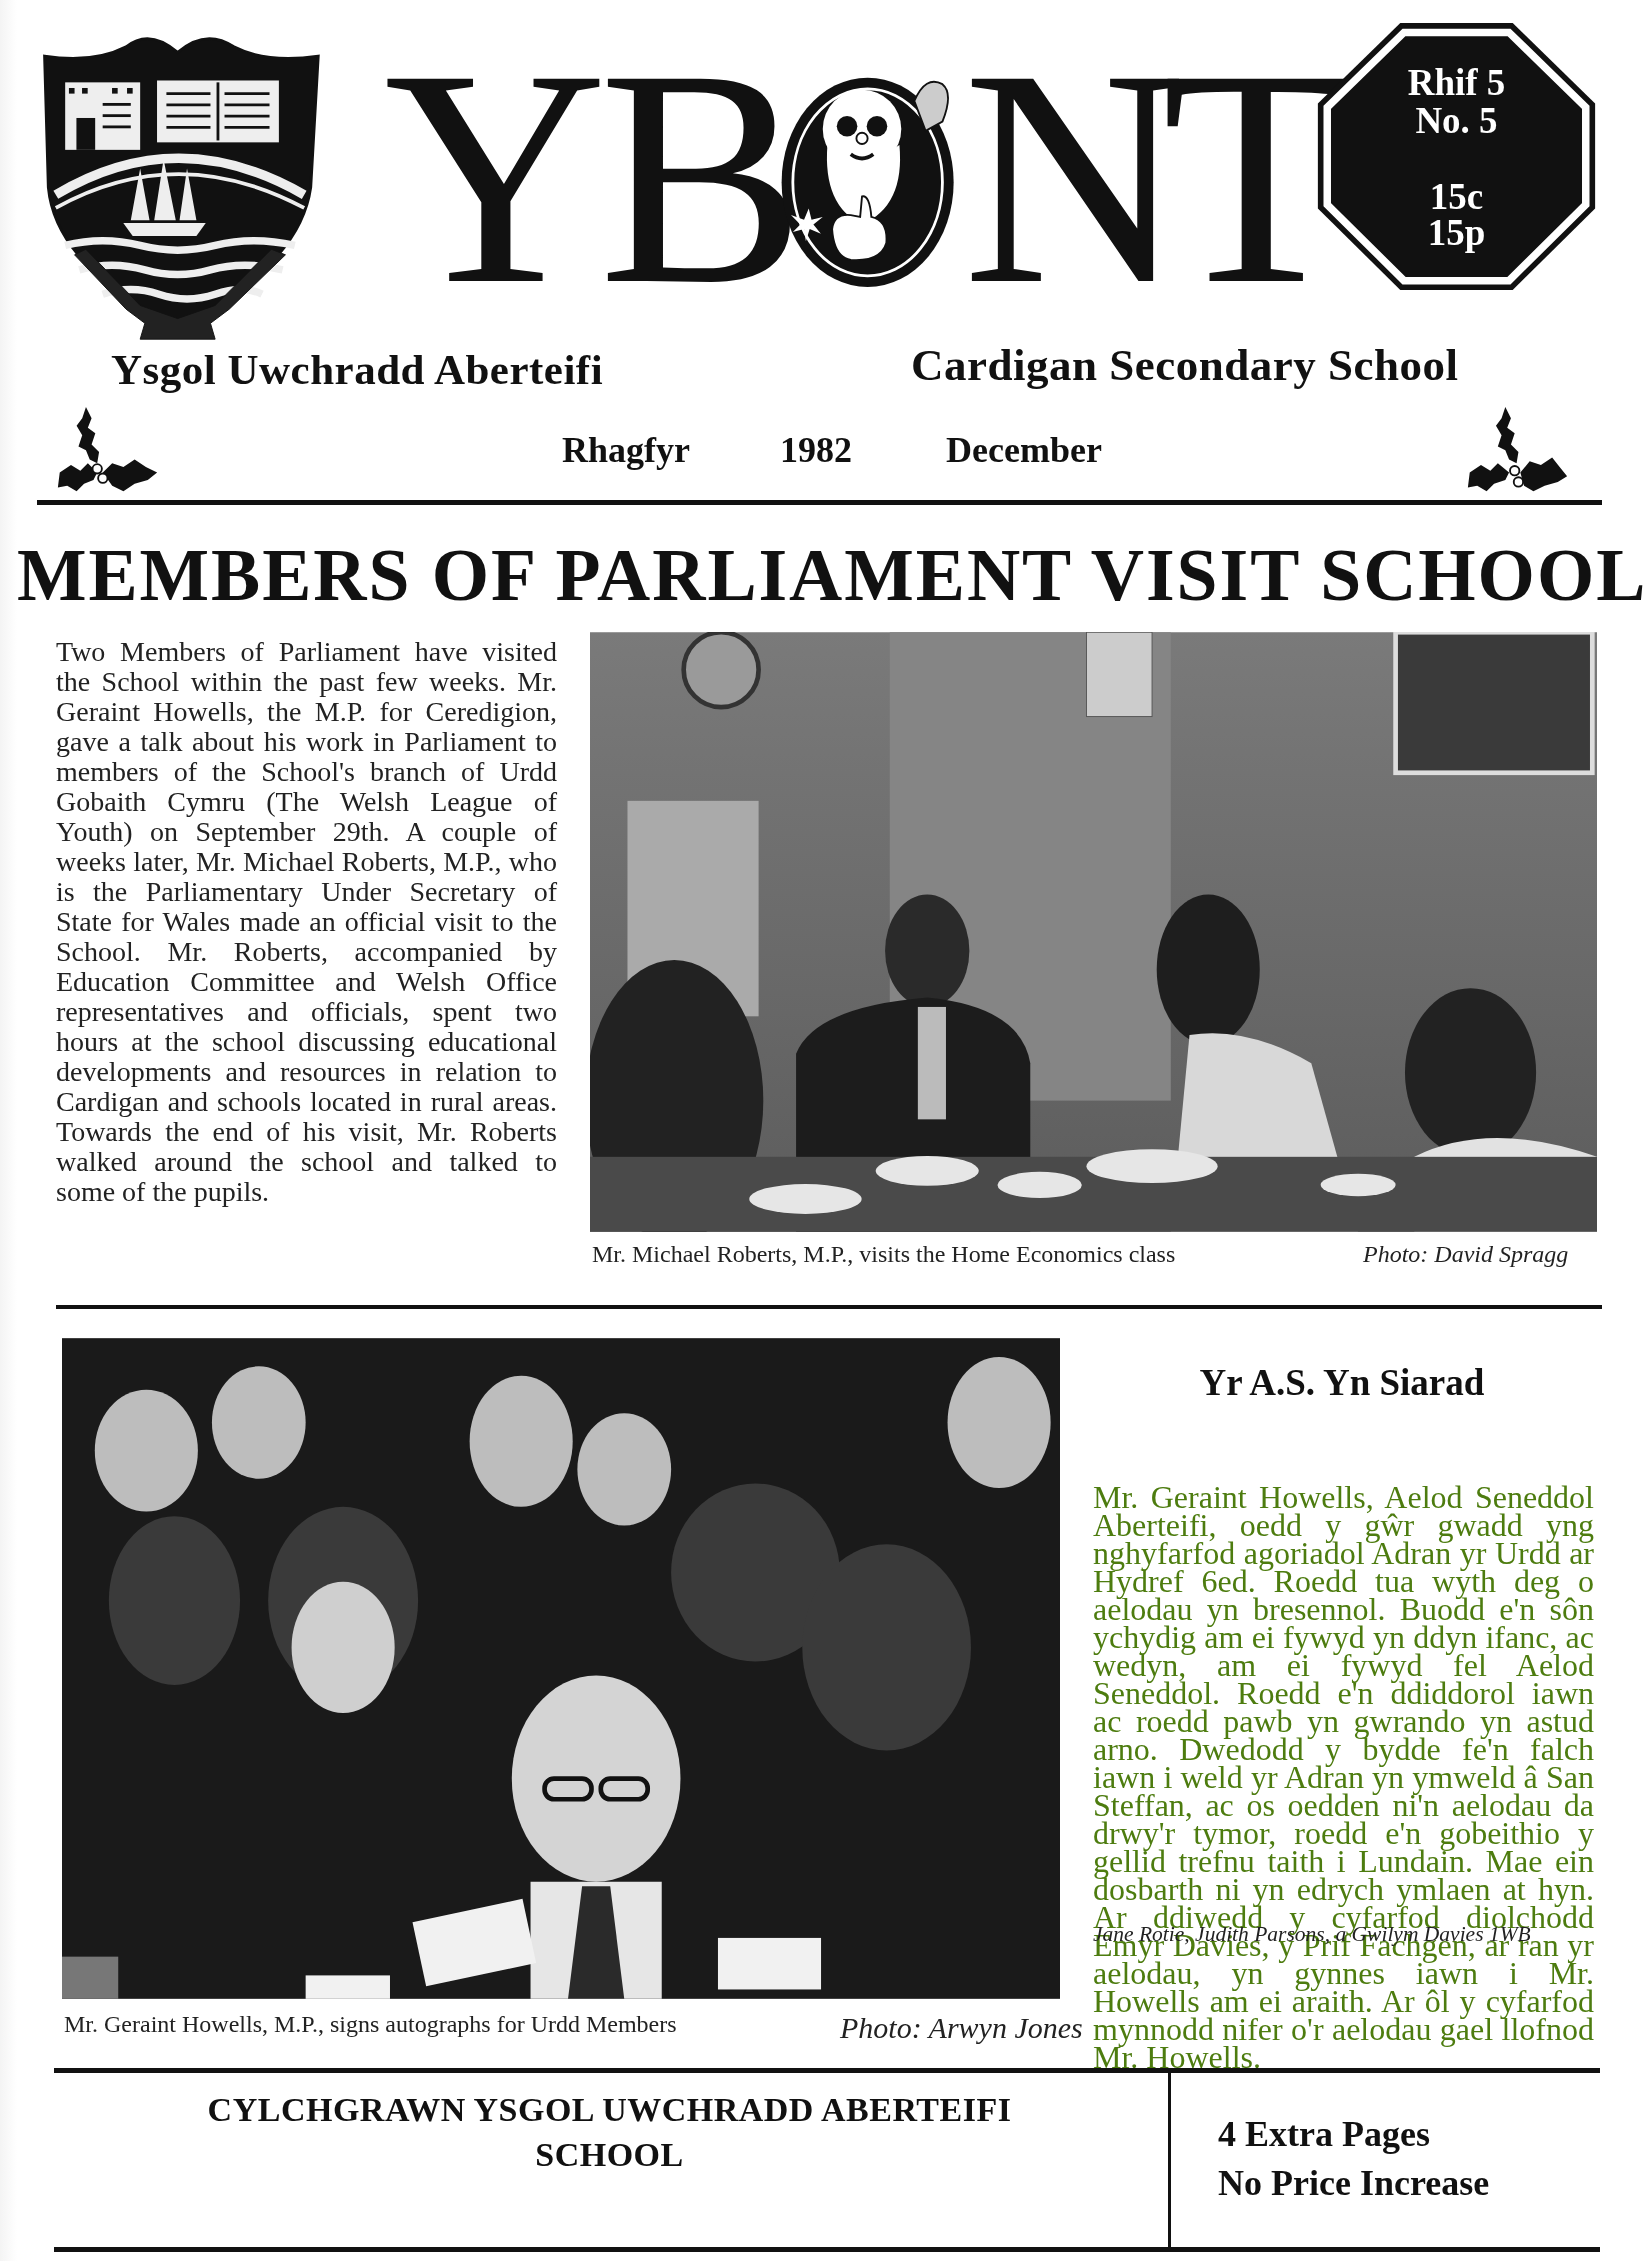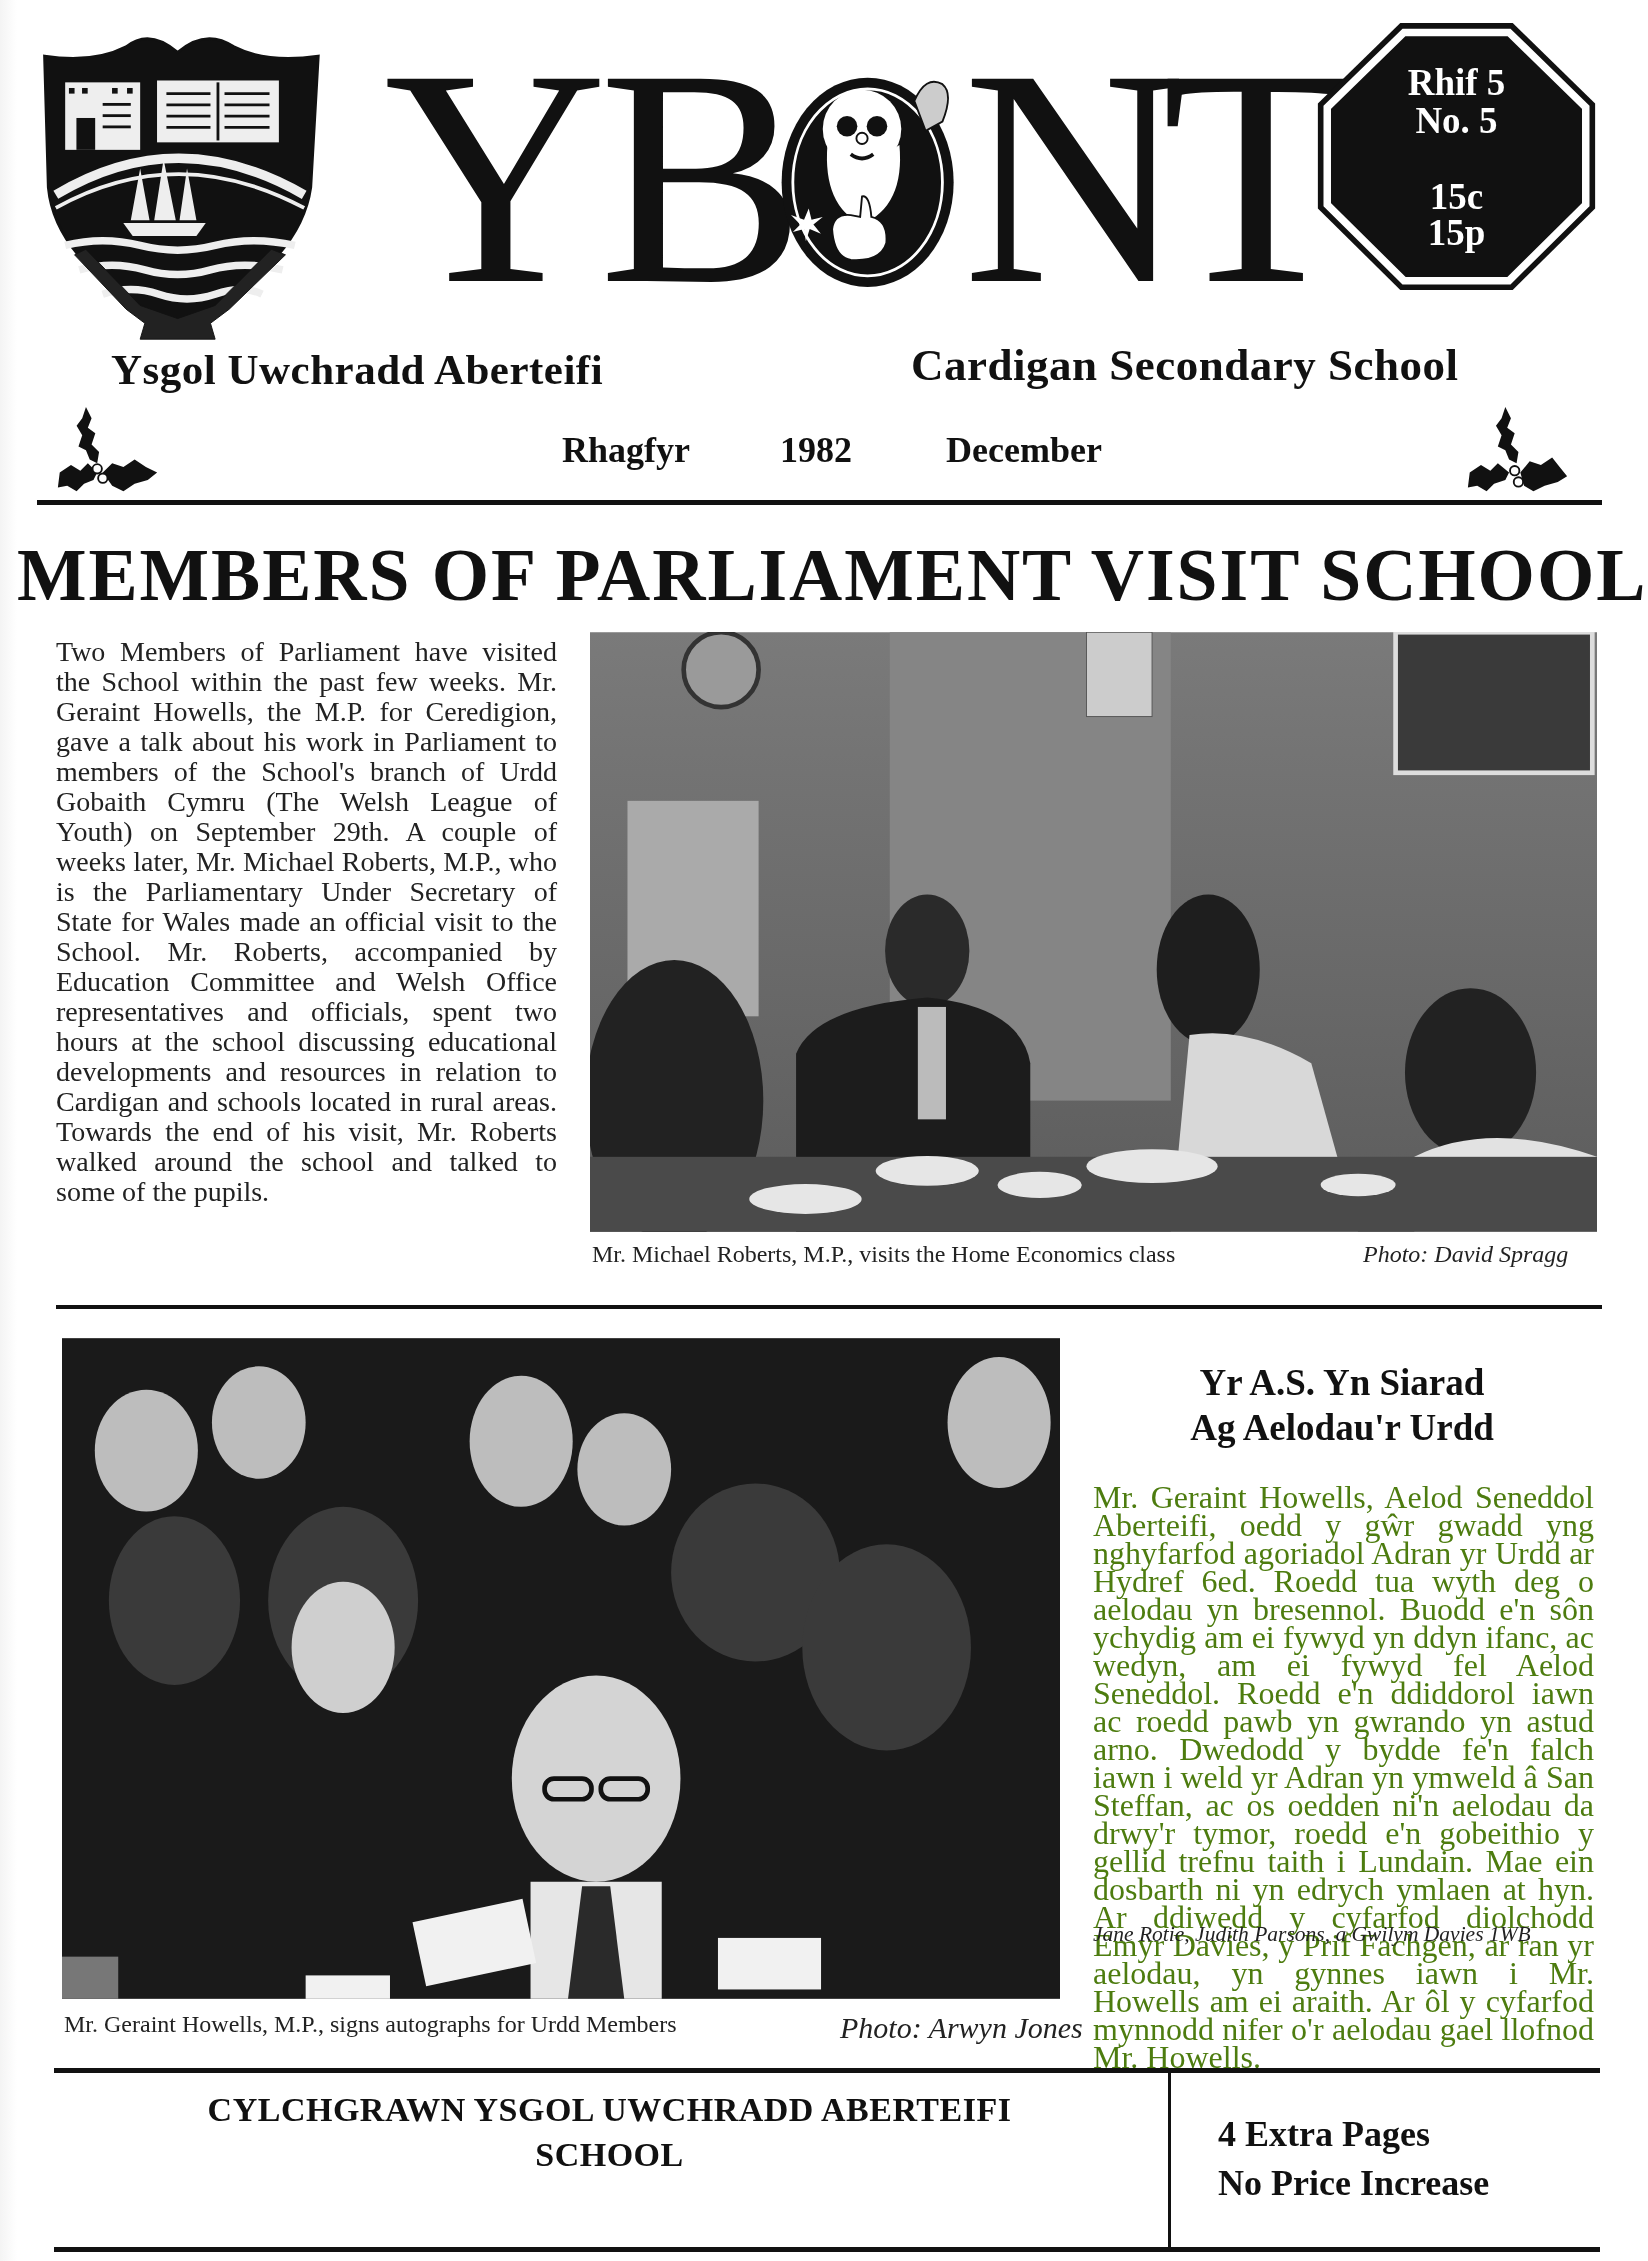--- a/index.html
+++ b/index.html
@@ -229,21 +229,20 @@
         <rect x="260" y="680" width="90" height="25"></rect>
       </g>
     <rect x="0" y="660" width="60" height="45" fill="#777"></rect>
   </svg>
 </div>
 <div id="caption2" class="abs">Mr. Geraint Howells, M.P., signs autographs for Urdd Members</div>
 <div id="credit2" class="abs">Photo: Arwyn Jones</div>
 
 <div id="welsh-head" class="abs">
   <div>Yr A.S. Yn Siarad</div>
-  <div>Ag Aelodau'r Urdd</div>
 </div>
 <div id="welsh-text" class="abs">Mr. Geraint Howells, Aelod Seneddol Aberteifi, oedd y gŵr gwadd yng nghyfarfod agoriadol Adran yr Urdd ar Hydref 6ed. Roedd tua wyth deg o aelodau yn bresennol. Buodd e'n sôn ychydig am ei fywyd yn ddyn ifanc, ac wedyn, am ei fywyd fel Aelod Seneddol. Roedd e'n ddiddorol iawn ac roedd pawb yn gwrando yn astud arno. Dwedodd y bydde fe'n falch iawn i weld yr Adran yn ymweld â San Steffan, ac os oedden ni'n aelodau da drwy'r tymor, roedd e'n gobeithio y gellid trefnu taith i Lundain. Mae ein dosbarth ni yn edrych ymlaen at hyn. Ar ddiwedd y cyfarfod diolchodd Emyr Davies, y Prif Fachgen, ar ran yr aelodau, yn gynnes iawn i Mr. Howells am ei araith. Ar ôl y cyfarfod mynnodd nifer o'r aelodau gael llofnod Mr. Howells.</div>
 <div id="welsh-credit" class="abs">Jane Rotie, Judith Parsons, a Gwilym Davies 1WB</div>
 
 <div id="rule-foot-top" class="abs"></div>
 <div id="foot-divider" class="abs"></div>
 <div id="foot-left" class="abs">
   <div>CYLCHGRAWN YSGOL UWCHRADD ABERTEIFI</div>
   <div>SCHOOL</div>
 </div>

